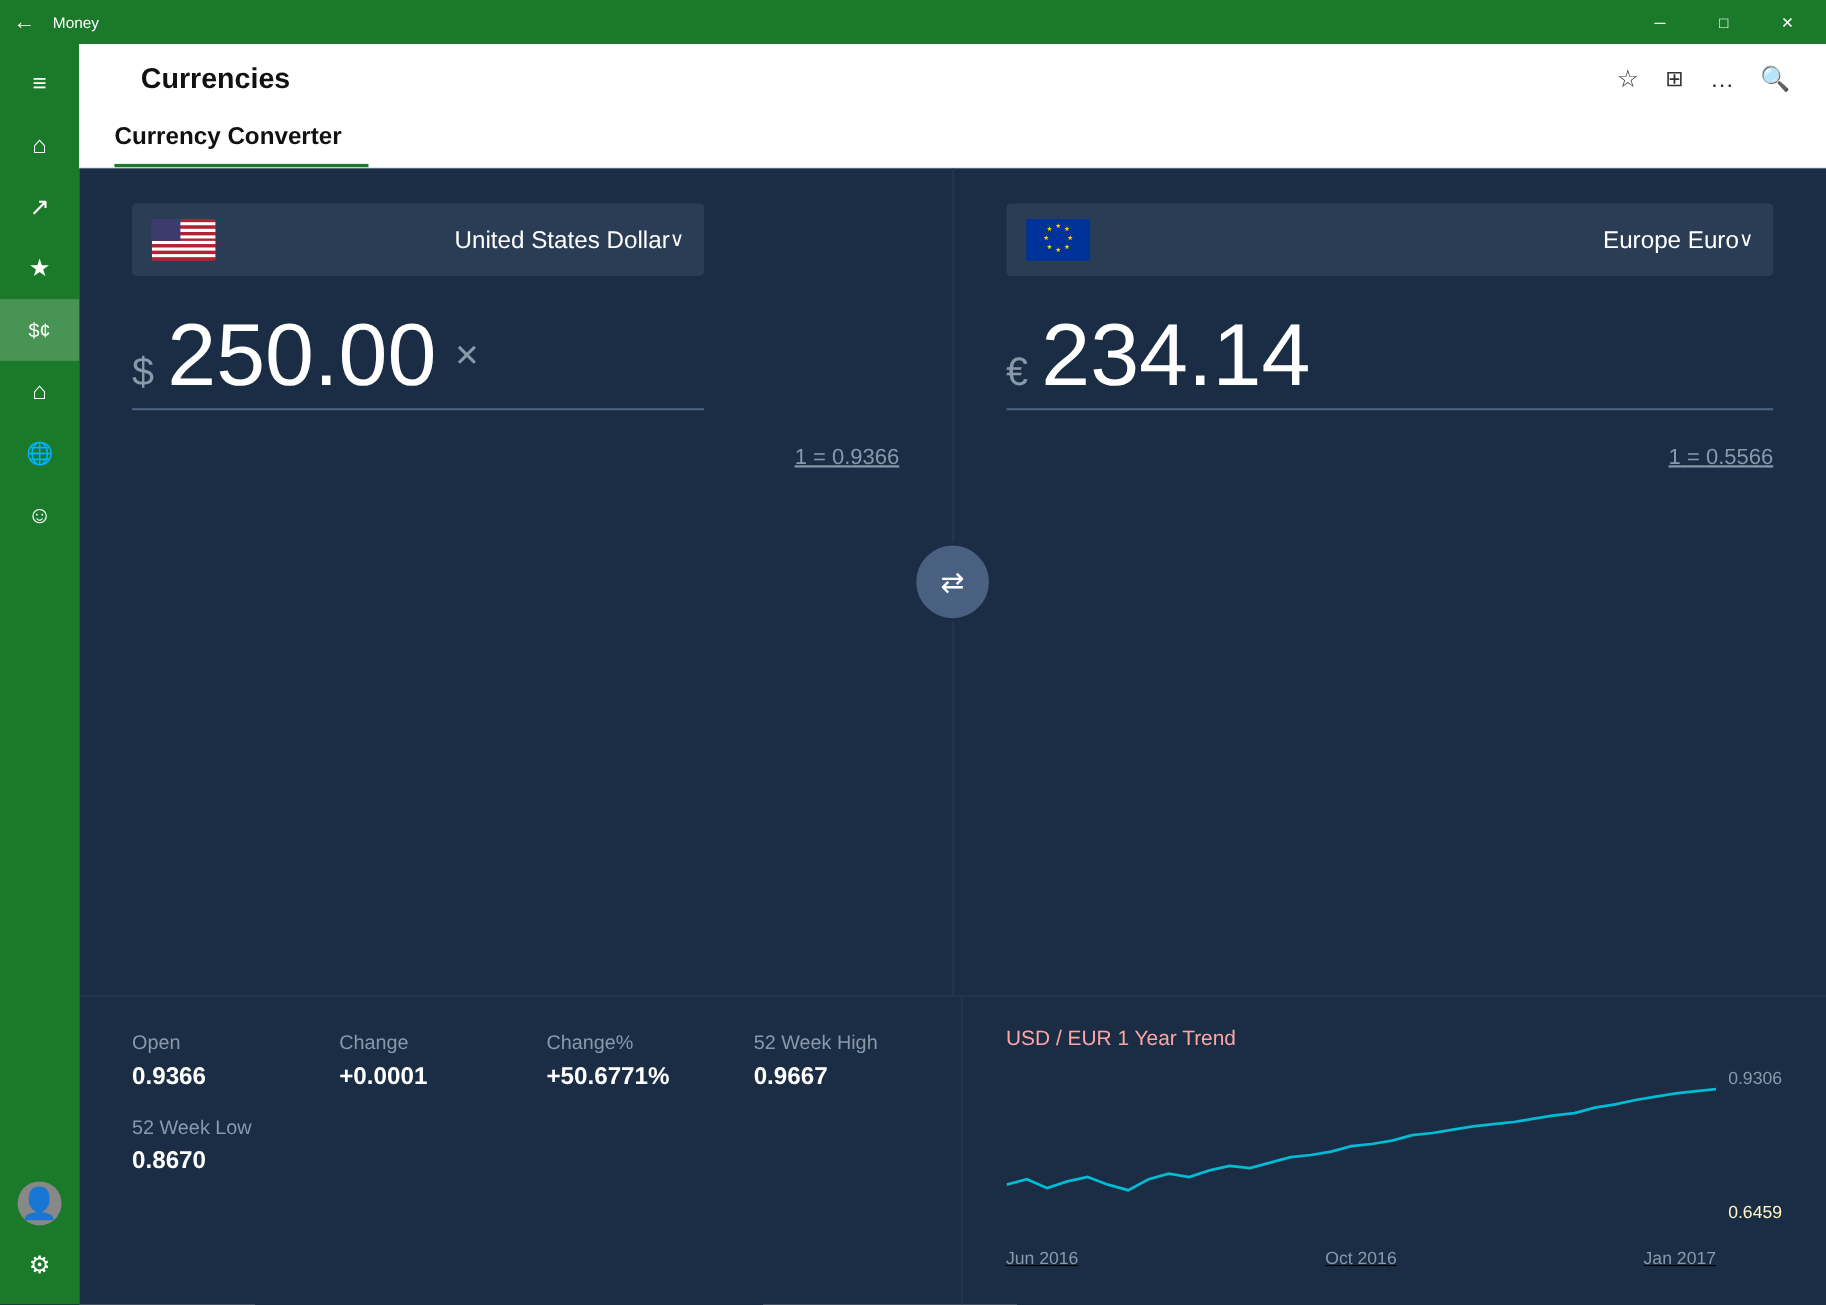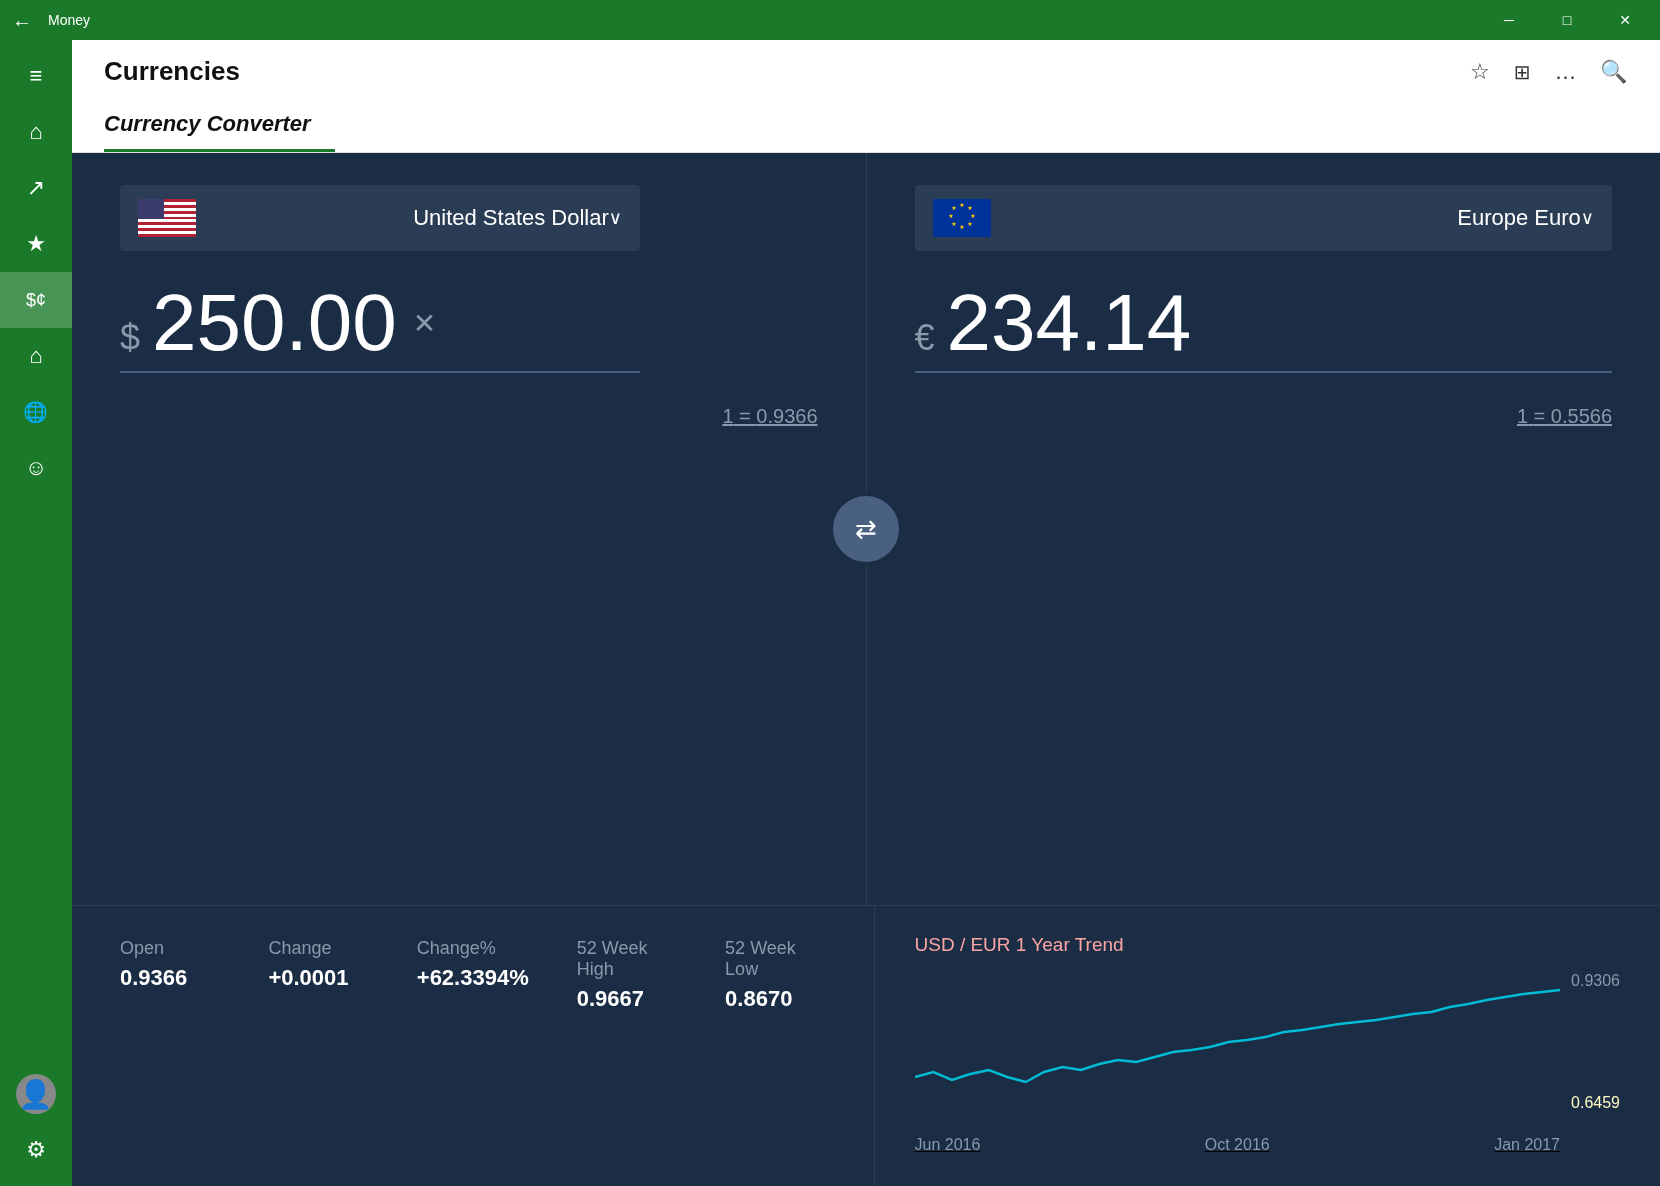--- a/index.html
+++ b/index.html
@@ -101,40 +101,40 @@
     .header {
       background: white;
       padding: 16px 32px 0 32px;
       border-bottom: 1px solid #e0e0e0;
     }
     .header-top {
       display: flex;
       align-items: center;
       justify-content: space-between;
       margin-bottom: 16px;
+      margin-left: 24px;
     }
     .header-title {
       font-size: 26px;
       font-weight: 700;
       color: #111;
     }
     .header-icons {
       display: flex;
       gap: 24px;
       align-items: center;
     }
     .header-icon {
       font-size: 22px;
       color: #333;
       cursor: pointer;
     }
     .header-tabs {
       display: flex;
       gap: 11px;
-      font-style: italic;
     }
     .header-tab {
       padding: 8px 24px 12px 0;
       font-size: 22px;
       color: #666;
       cursor: pointer;
       border-bottom: 3px solid transparent;
       margin-right: 24px;
     }
     .header-tab.active {
@@ -284,21 +284,21 @@
       display: flex;
       height: 280px;
     }
     .stats-panel {
       flex: 1;
       border-right: 1px solid #2a3d55;
       padding: 32px 48px;
     }
     .stats-grid {
       display: grid;
-      grid-template-columns: 1fr 1fr 1fr 1fr 1fr;
+      grid-template-columns: 1fr 1fr 1fr 1fr;
       gap: 24px 48px;
     }
     .stat-item {}
     .stat-label {
       color: #8899aa;
       font-size: 18px;
       margin-bottom: 6px;
     }
     .stat-value {
       color: white;
@@ -486,21 +486,21 @@
             <div class="stat-item">
               <div class="stat-label">Open</div>
               <div class="stat-value">0.9366</div>
             </div>
             <div class="stat-item">
               <div class="stat-label">Change</div>
               <div class="stat-value positive">+0.0001</div>
             </div>
             <div class="stat-item">
               <div class="stat-label">Change%</div>
-              <div class="stat-value positive">+62.3394%</div>
+              <div class="stat-value positive">+50.6771%</div>
             </div>
             <div class="stat-item">
               <div class="stat-label">52 Week High</div>
               <div class="stat-value">0.9667</div>
             </div>
             <div class="stat-item">
               <div class="stat-label">52 Week Low</div>
               <div class="stat-value">0.8670</div>
             </div>
           </div>

